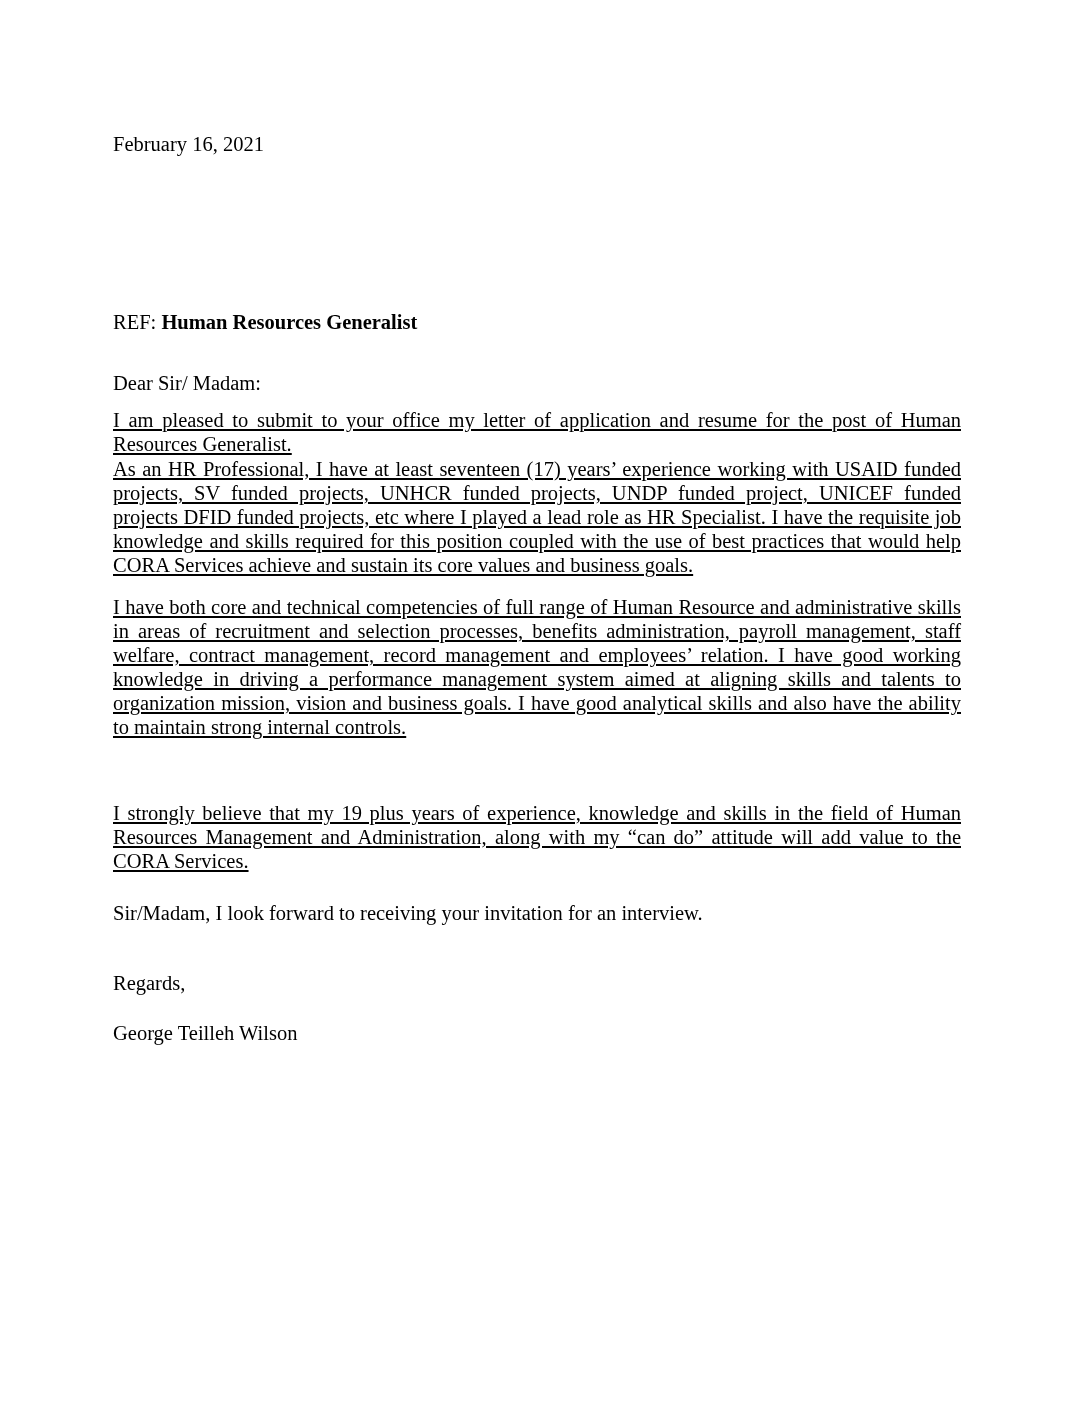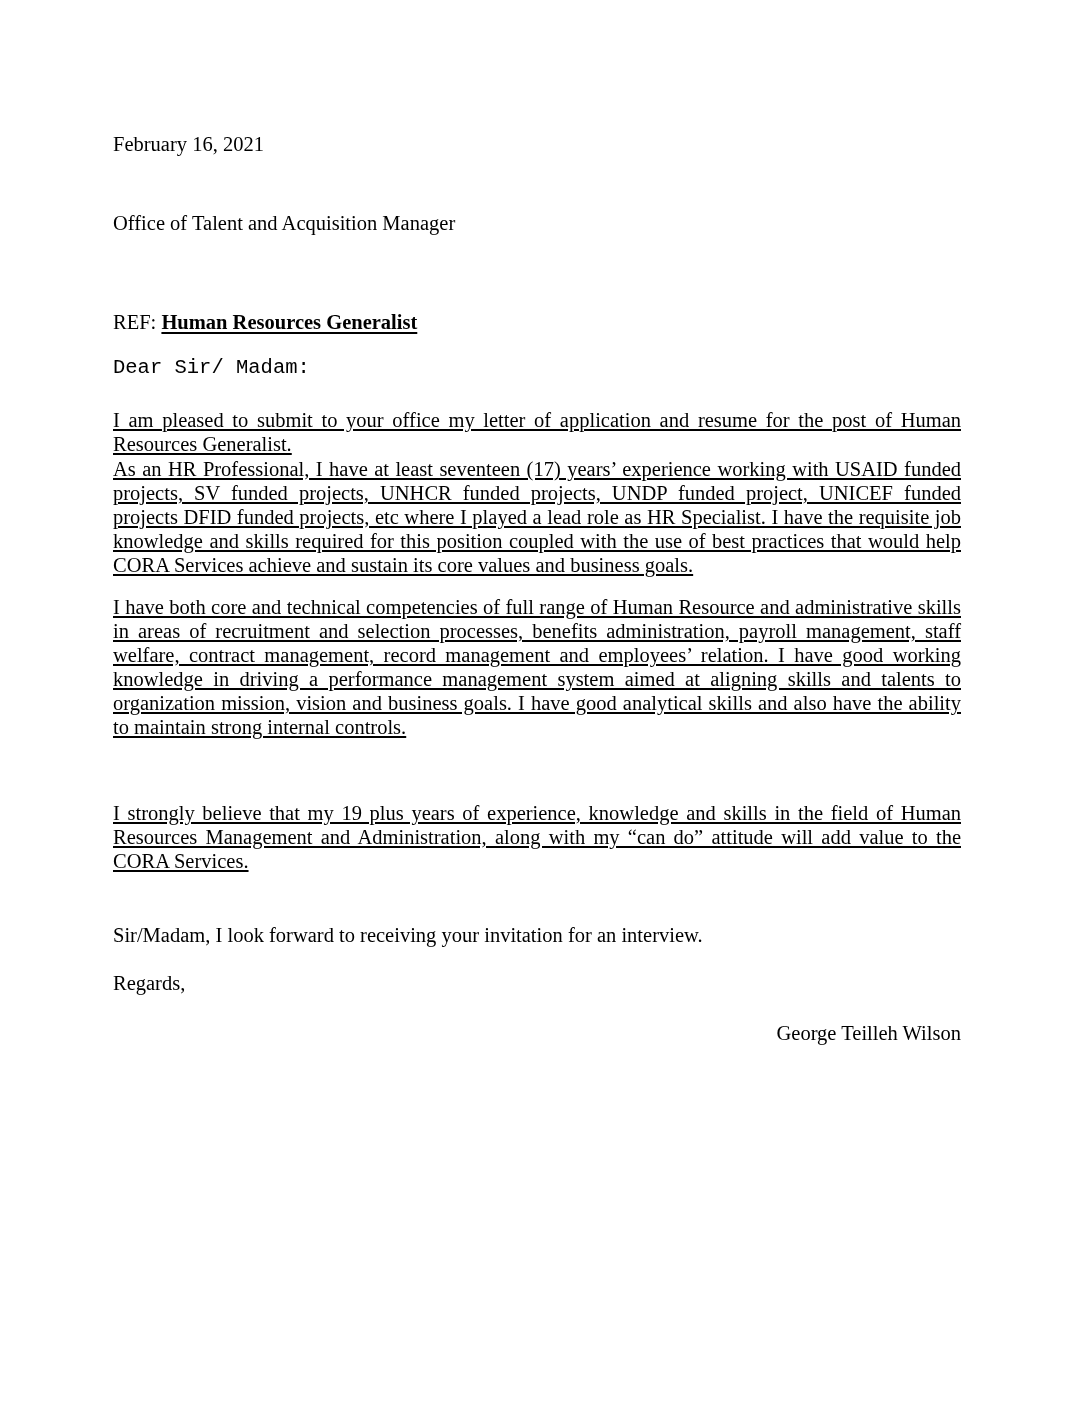--- a/index.html
+++ b/index.html
@@ -23,45 +23,43 @@
       width: 848px;
     }
     .justify {
       text-align: justify;
       text-align-last: left;
       text-decoration: underline;
     }
     .line { display: block; }
     .ref-title {
       font-weight: bold;
-      text-decoration: underline;
       text-decoration-thickness: 2px;
       text-underline-offset: 3px;
     }
     #date { top: 132px; }
     #recipient { top: 211px; }
     #ref { top: 310px; }
-    #salutation { top: 356px; font-family: Liberation Mono, monospace; }
+    #salutation { top: 371px; }
     #para1 { top: 408px; }
     #para2 { top: 457px; }
     #para3 { top: 595px; }
     #para4 { top: 801px; }
-    #closing-line { top: 901px; margin-top: 22px; }
+    #closing-line { top: 901px; }
     #signoff { top: 951px; margin-top: 20px; }
-    #signature { top: 1021px; text-align: right; }
+    #signature { top: 1021px; }
   </style>
 </head>
 <body>
 
 <div>
 
   <div id="date" class="block">February 16, 2021</div>
 
   <div id="recipient" class="block">
-    <span class="line">Office of Talent and Acquisition Manager</span>
   </div>
 
   <div id="ref" class="block">
     <span>REF: </span><span class="ref-title">Human Resources Generalist</span>
   </div>
 
   <div id="salutation" class="block">Dear Sir/ Madam:</div>
 
   <div id="para1" class="block justify">I am pleased to submit to your office my letter of application and resume for the post of Human Resources Generalist.</div>
 

